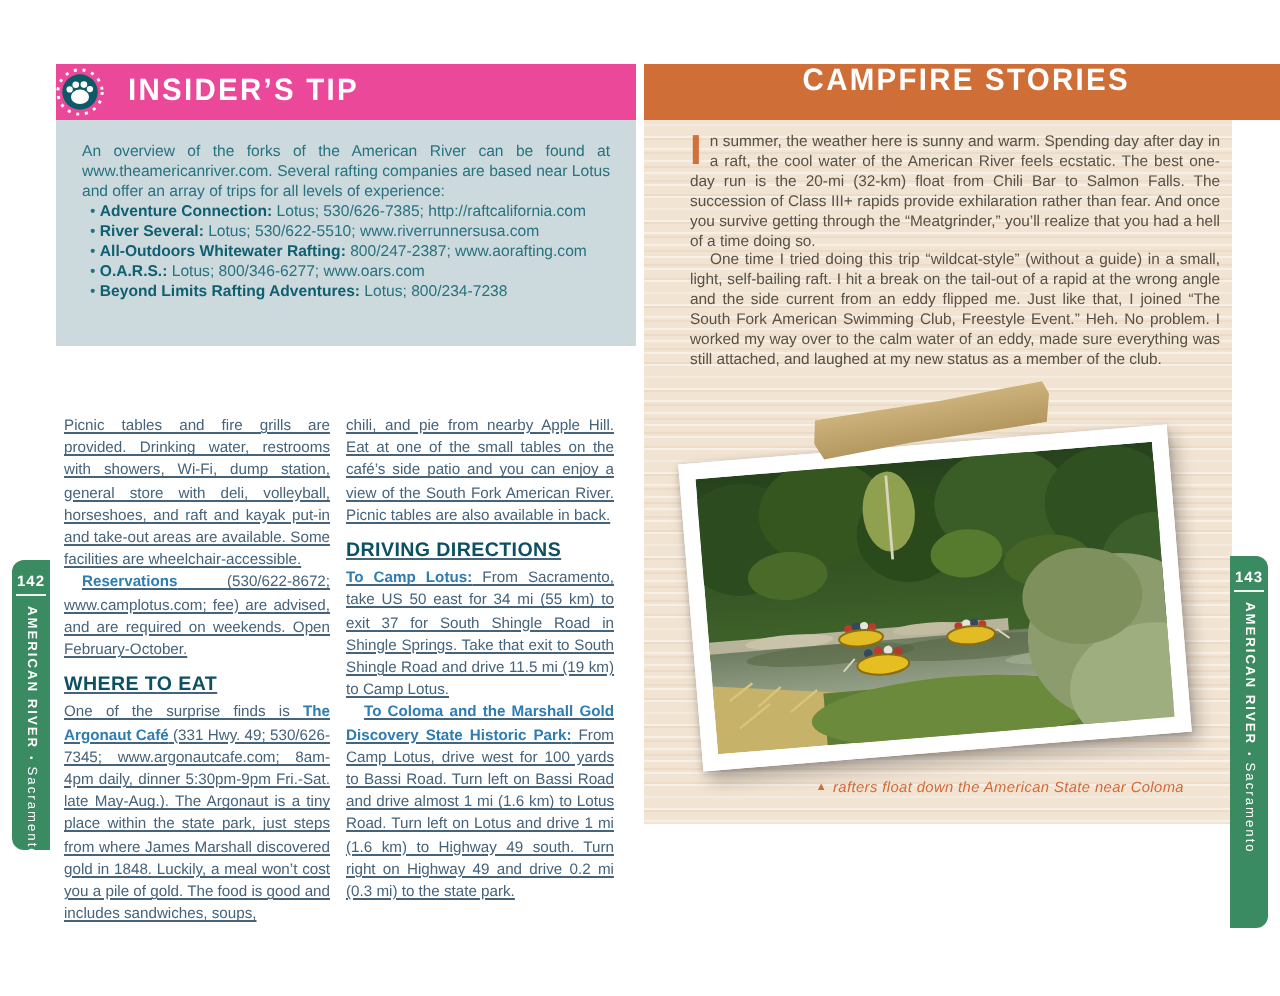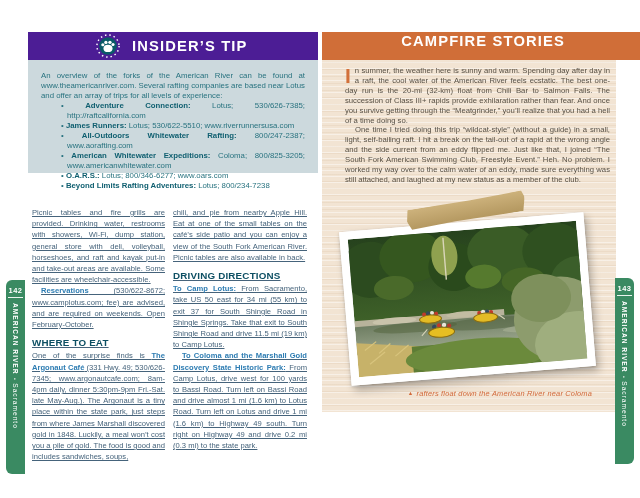--- a/index.html
+++ b/index.html
@@ -1,30 +1,30 @@
 <!DOCTYPE html>
 <html><head>
 <meta charset="utf-8">
 <style>
   html,body{margin:0;padding:0;background:#ffffff;}
   .canvas{position:relative;width:640px;height:498px;background:#ffffff;overflow:hidden;
           font-family:"Liberation Sans",sans-serif;}
 
   
-  .teal-bar{position:absolute;left:28px;top:32px;width:290px;height:28px;background:#4c1d95;
-            display:flex;align-items:center;justify-content:center;gap:9px;z-index:2;}
+  .teal-bar{position:absolute;left:28px;top:32px;width:290px;height:28px;background:#ec4899;
+            display:flex;align-items:center;gap:9px;z-index:2;}
   .bar-title{color:#fff;font-weight:bold;font-size:15.5px;letter-spacing:1.2px;
              display:inline-block;transform:scaleX(.95);white-space:nowrap;}
   .paw-badge{width:24px;height:24px;flex:0 0 auto;}
 
   .tip-box{position:absolute;left:28px;top:60px;width:290px;height:113px;background:#ccd9dd;
            box-sizing:border-box;padding:11px 13px 0 13px;color:#27727f;
            font-size:7.8px;line-height:10px;text-align:justify;}
   .tip-box ul{margin:0;padding:0 0 0 10px;list-style:none;}
-  .tip-box li{text-indent:-6px;margin-left:16px;}
+  .tip-box li{text-indent:-6px;}
   .tip-box li::before{content:"• ";color:#27727f;}
   .b-teal{color:#0f5f70;font-weight:bold;}
 
   .col{position:absolute;top:207px;color:#45637b;font-size:7.6px;line-height:11.2px;
        text-align:justify;text-decoration:underline;}
   .col-1{left:32px;width:133px;}
   .col-2{left:173px;width:134px;}
   .col p{margin:0 0 0 0;}
   .col p.ind{text-indent:9px;}
   .col h3{margin:7px 0 2px 0;font-size:9.8px;letter-spacing:.2px;color:#0d4f63;}
@@ -52,21 +52,21 @@
         background:linear-gradient(180deg,#cdb27c,#b3975f);transform:rotate(-10deg);
         clip-path:polygon(2% 0,55% 6%,98% 2%,100% 34%,97% 100%,40% 92%,3% 96%,0 55%);
         box-shadow:0 1px 2px rgba(0,0,0,.18);}
   .caption{position:absolute;left:330px;top:389px;width:262px;text-align:right;z-index:2;
            color:#d2693a;font-size:7.4px;font-style:italic;letter-spacing:.2px;}
   .caption .tri{font-style:normal;font-size:5.5px;vertical-align:1px;margin-right:3px;}
 
   
   .tab{position:absolute;width:19px;background:#3a8a62;z-index:4;display:flex;
        flex-direction:column;align-items:center;box-sizing:border-box;padding-top:6px;}
-  .tab-left{left:6px;top:280px;height:194px;border-radius:6px 0 0 6px;}
+  .tab-left{left:6px;top:280px;height:145px;border-radius:6px 0 0 6px;}
   .tab-right{left:615px;top:278px;height:186px;border-radius:0 6px 6px 0;}
   .tab-num{color:#fff;font-size:7.5px;font-weight:bold;letter-spacing:.5px;
            border-bottom:1px solid rgba(255,255,255,.9);padding-bottom:2px;margin-bottom:5px;}
   .tab-vert{writing-mode:vertical-rl;text-orientation:mixed;color:#fff;font-size:6.6px;
             letter-spacing:1px;white-space:nowrap;}
   .tab-vert .t-bold{font-weight:bold;}
   .tab-vert .t-sep{margin:3px 0;font-size:5px;}
 </style>
 </head>
 <body>
@@ -85,23 +85,22 @@
         <circle cx="18.4" cy="11.4" r="1.7" fill="#ffffff"></circle>
       </svg>
     </span>
     <span class="bar-title">INSIDER’S TIP</span>
   </div>
 
   <div class="tip-box">
     <p style="margin:0 0 0 0;">An overview of the forks of the American River can be found at www.theamericanriver.com. Several rafting companies are based near Lotus and offer an array of trips for all levels of experience:</p>
     <ul>
       <li><b class="b-teal">Adventure Connection:</b><span> Lotus; 530/626-7385; http://raftcalifornia.com</span></li>
-      <li><b class="b-teal">James Runners:</b><span> Lotus; 530/622-5510; www.riverrunnersusa.com</span></li>
+      <li><b class="b-teal">River Several:</b><span> Lotus; 530/622-5510; www.riverrunnersusa.com</span></li>
       <li><b class="b-teal">All-Outdoors Whitewater Rafting:</b><span> 800/247-2387; www.aorafting.com</span></li>
-      <li><b class="b-teal">American Whitewater Expeditions:</b><span> Coloma; 800/825-3205; www.americanwhitewater.com</span></li>
       <li><b class="b-teal">O.A.R.S.:</b><span> Lotus; 800/346-6277; www.oars.com</span></li>
       <li><b class="b-teal">Beyond Limits Rafting Adventures:</b><span> Lotus; 800/234-7238</span></li>
     </ul>
   </div>
 
   <div class="col col-1">
     <p>Picnic tables and fire grills are provided. Drinking water, restrooms with showers, Wi-Fi, dump station, general store with deli, volleyball, horseshoes, and raft and kayak put-in and take-out areas are available. Some facilities are wheelchair-accessible.</p>
     <p class="ind"><b class="b-blue">Reservations</b><span> (530/622-8672; www.camplotus.com; fee) are advised, and are required on weekends. Open February-October.</span></p>
     <h3>WHERE TO EAT</h3>
     <p><span>One of the surprise finds is </span><b class="b-blue">The Argonaut Café</b><span> (331 Hwy. 49; 530/626-7345; www.argonautcafe.com; 8am-4pm daily, dinner 5:30pm-9pm Fri.-Sat. late May-Aug.). The Argonaut is a tiny place within the state park, just steps from where James Marshall discovered gold in 1848. Luckily, a meal won’t cost you a pile of gold. The food is good and includes sandwiches, soups,</span></p>
@@ -190,21 +189,21 @@
         <circle cx="133" cy="83" r="2" fill="#34495e"></circle>
           <circle cx="137" cy="84" r="2" fill="#c0392b"></circle>
         <ellipse cx="131" cy="89" rx="12" ry="4.5" fill="#e3bb25" stroke="#8a6d12" stroke-width="1"></ellipse>
         <line x1="144" y1="87" x2="150" y2="92" stroke="#d9d5b9" stroke-width="1"></line>
       </g>
     </svg>
   </div>
   <div class="tape"></div>
 
   <div class="caption">
-    <span class="tri">▲</span><span>rafters float down the American River near Coloma</span>
+    <span class="tri">▲</span><span>rafters float down the American State near Coloma</span>
   </div>
 
   <div class="tab tab-right">
     <span class="tab-num">143</span>
     <span class="tab-vert"><span class="t-bold">AMERICAN RIVER</span><span class="t-sep">•</span><span>Sacramento</span></span>
   </div>
 
 </div>
 
 </body></html>

